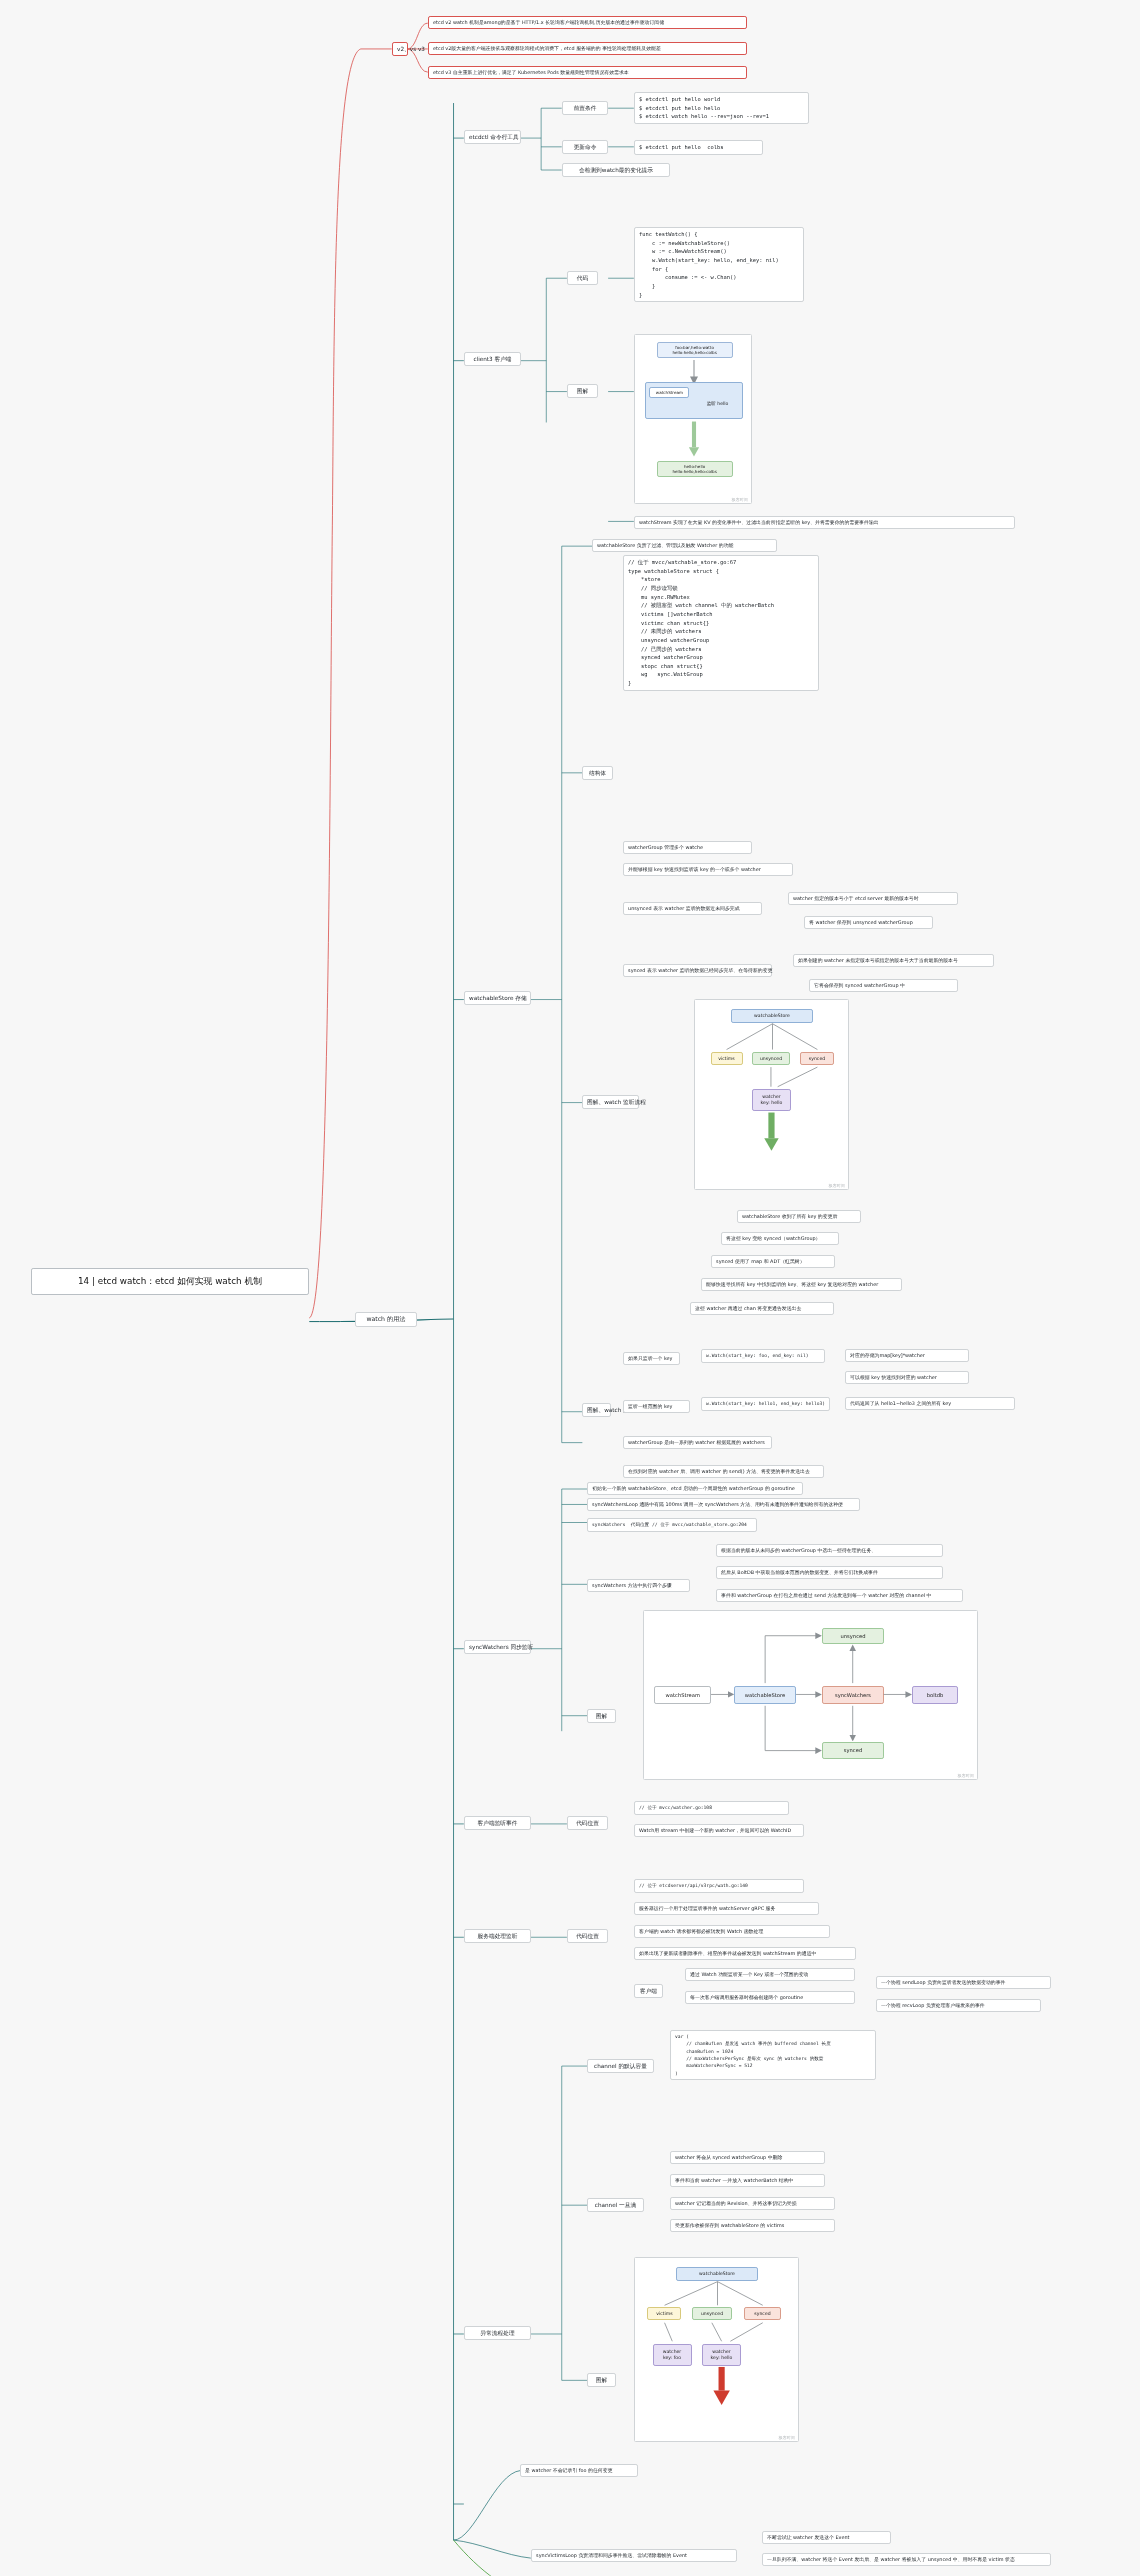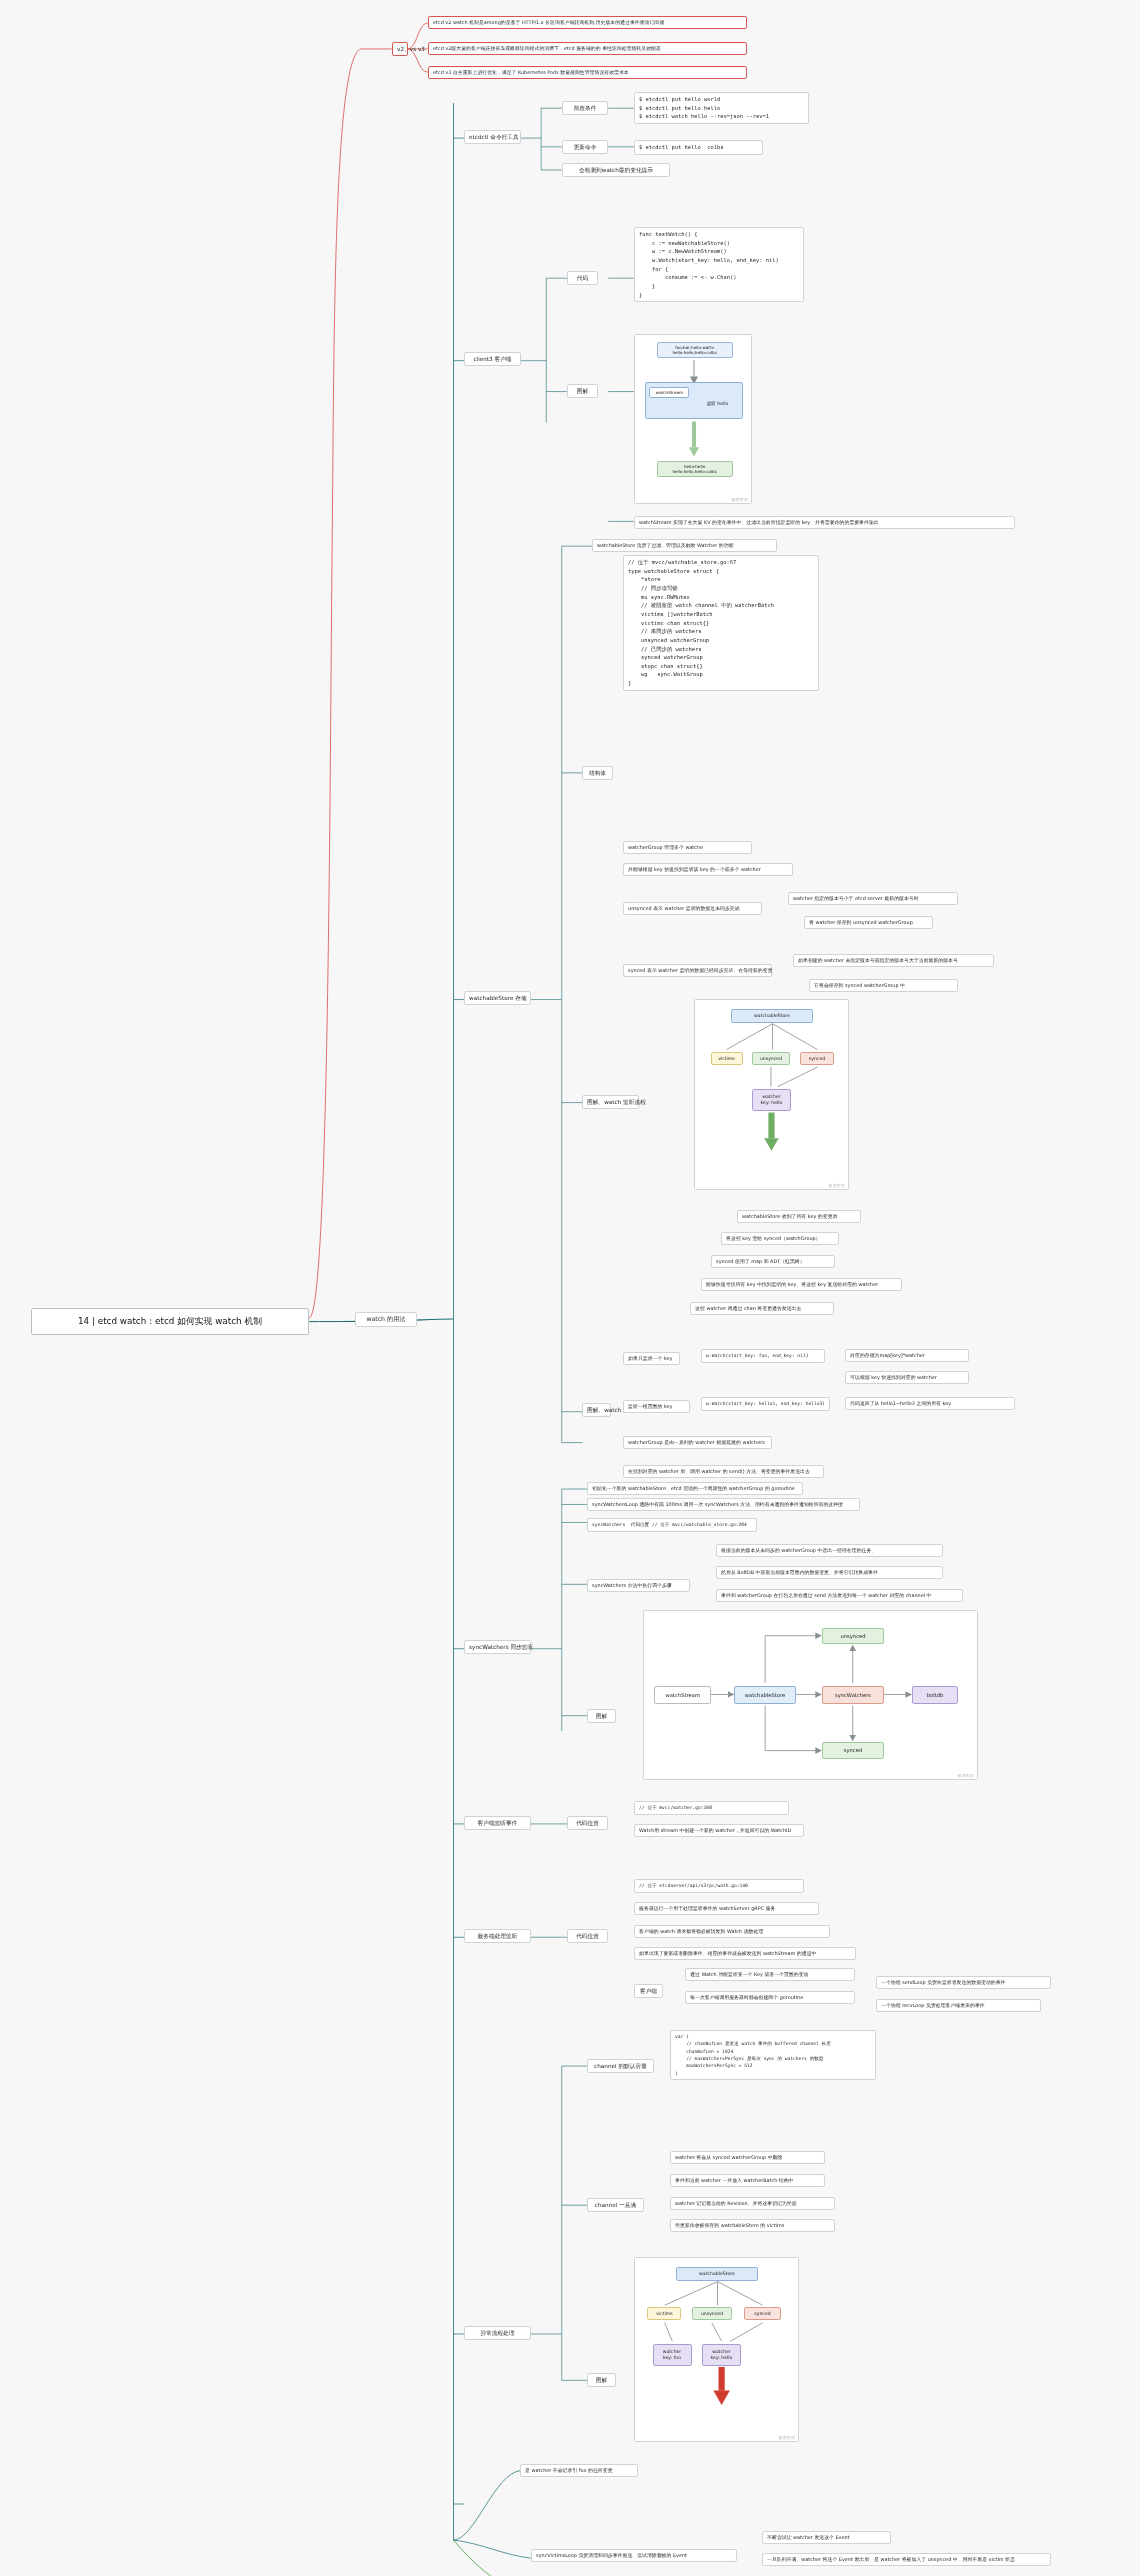--- a/index.html
+++ b/index.html
@@ -84,21 +84,21 @@
   <path d="M1090 4280 L1140 4280" stroke="#1f6f72" stroke-width="1.2" fill="none"></path>
   <path d="M1090 4620 L1140 4620" stroke="#1f6f72" stroke-width="1.2" fill="none"></path>
 
   <path d="M880 4930 C920 4930 960 4800 1010 4795" stroke="#1f6f72" stroke-width="1.4" fill="none"></path>
   <path d="M880 4930 C930 4935 980 4960 1030 4965" stroke="#1f6f72" stroke-width="1.4" fill="none"></path>
   <path d="M880 4930 C930 4990 990 5035 1040 5040" stroke="#5aa84f" stroke-width="1.8" fill="none"></path>
   <path d="M1230 4965 L1280 4965" stroke="#1f6f72" stroke-width="1.2" fill="none"></path>
   <path d="M1230 5040 L1280 5040" stroke="#1f6f72" stroke-width="1.2" fill="none"></path>
 </svg>
 
-<div class="node center" style="left:31px;top:1308px;width:278px;text-align:center;">14 | etcd watch：etcd 如何实现 watch 机制</div>
+<div class="node center" style="left:31px;top:1268px;width:278px;text-align:center;">14 | etcd watch：etcd 如何实现 watch 机制</div>
 
 <div class="node" style="left:392px;top:42px;width:15.5px;text-align:center;border-color:#d9534f;">v2、vs v3</div>
 <div class="node" style="left:428px;top:15.5px;width:319px;font-size:4.9px;border-color:#d9534f;">etcd v2 watch 机制是among的是基于 HTTP/1.x 长轮询客户端轮询机制,历史版本的通过事件驱动订阅储</div>
 <div class="node" style="left:428px;top:42px;width:319px;font-size:4.9px;border-color:#d9534f;">etcd v2版大量的客户端连接依靠观察群轮询程式的消费下，etcd 服务端的的 事性轮询处理能耗及效能差</div>
 <div class="node" style="left:428px;top:66px;width:319px;font-size:4.9px;border-color:#d9534f;">etcd v3 自主重新上进行优化，满足了 Kubernetes Pods 数量规则性管理情况有效需求本</div>
 
 <div class="node" style="left:355px;top:1312px;width:62px;text-align:center;font-size:6.2px;">watch 的用法</div>
 
 <div class="node" style="left:464px;top:130px;width:57px;text-align:center;">etcdctl 命令行工具</div>
 <div class="node" style="left:562px;top:101px;width:46px;text-align:center;">前置条件</div>

